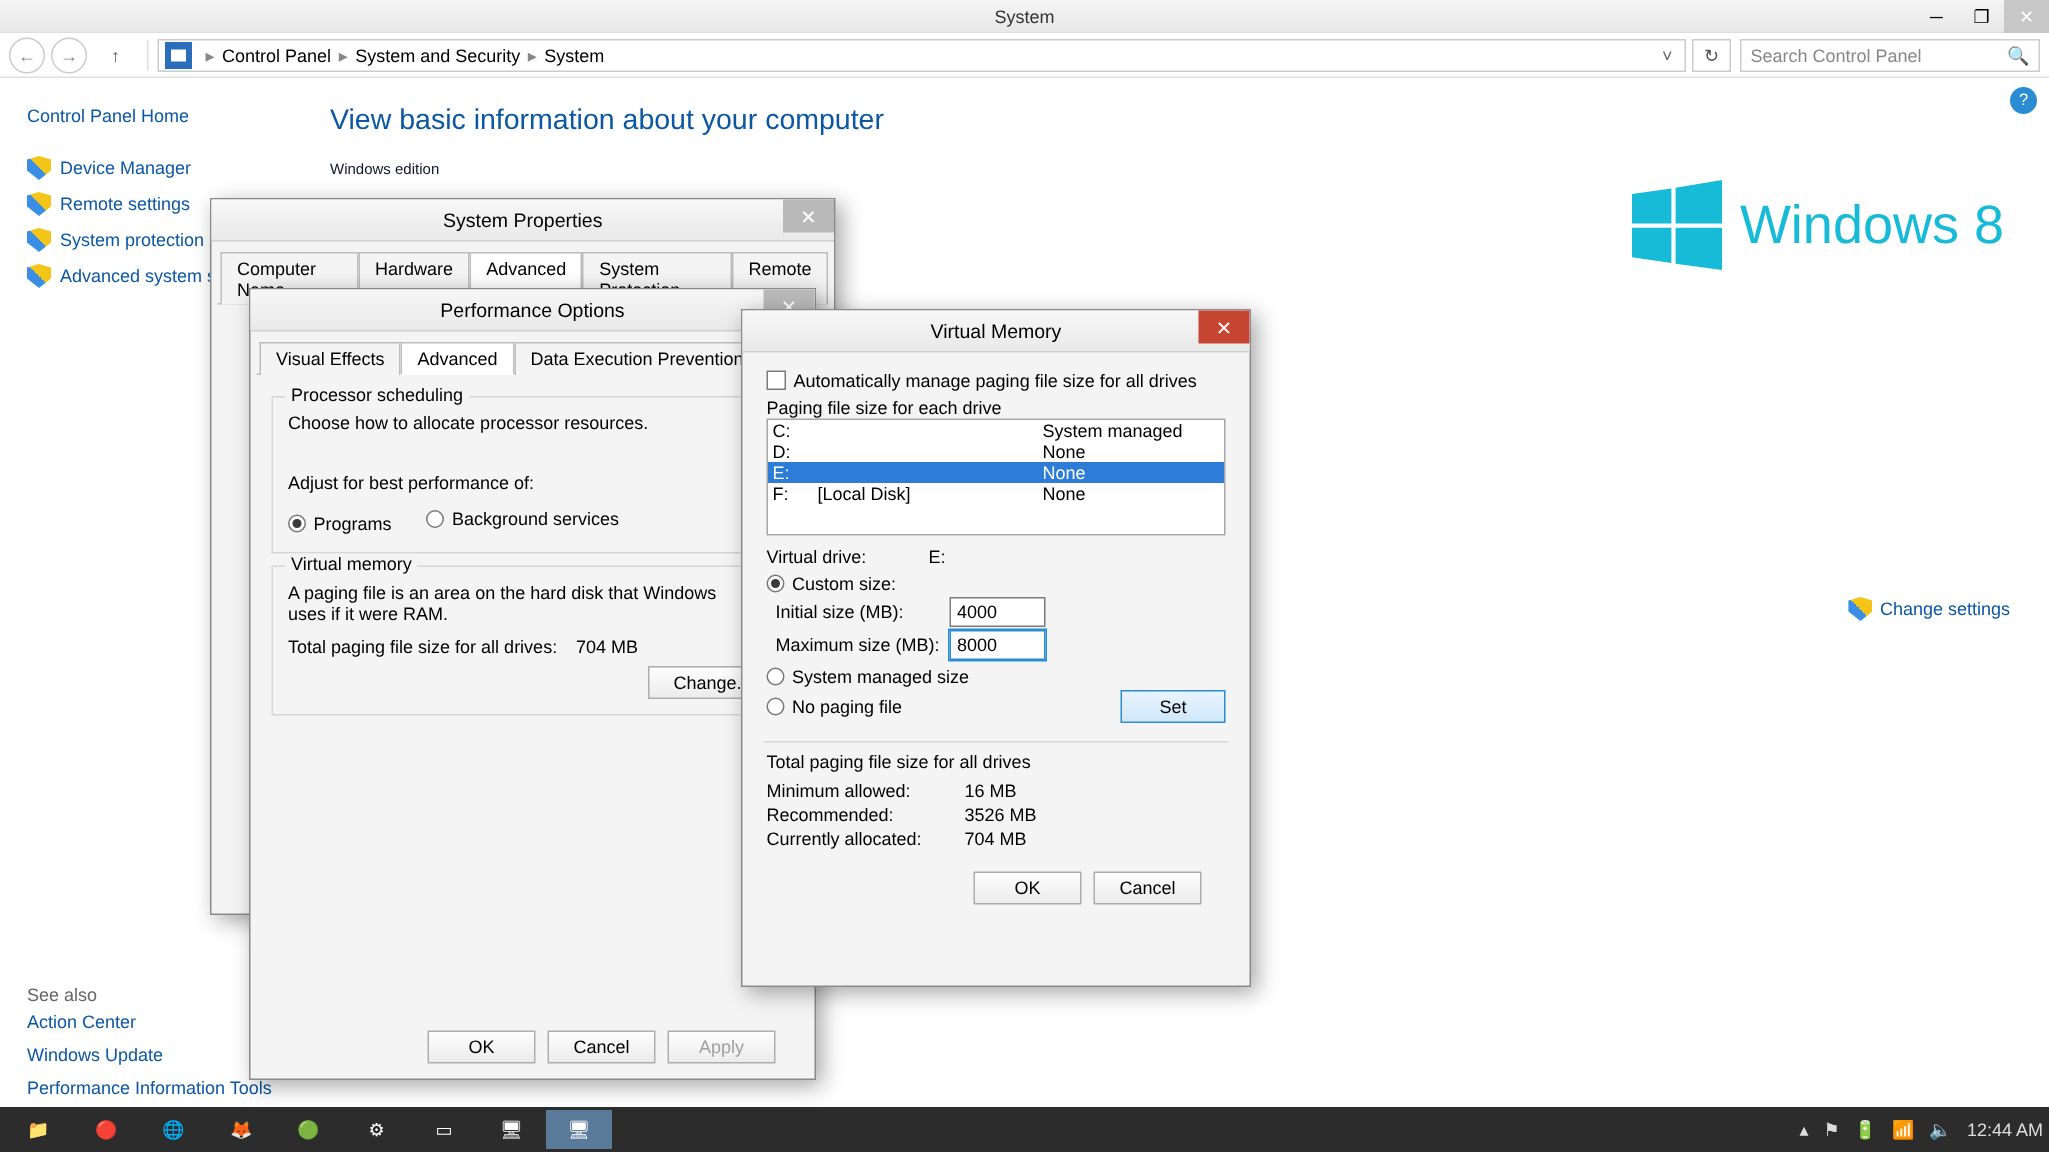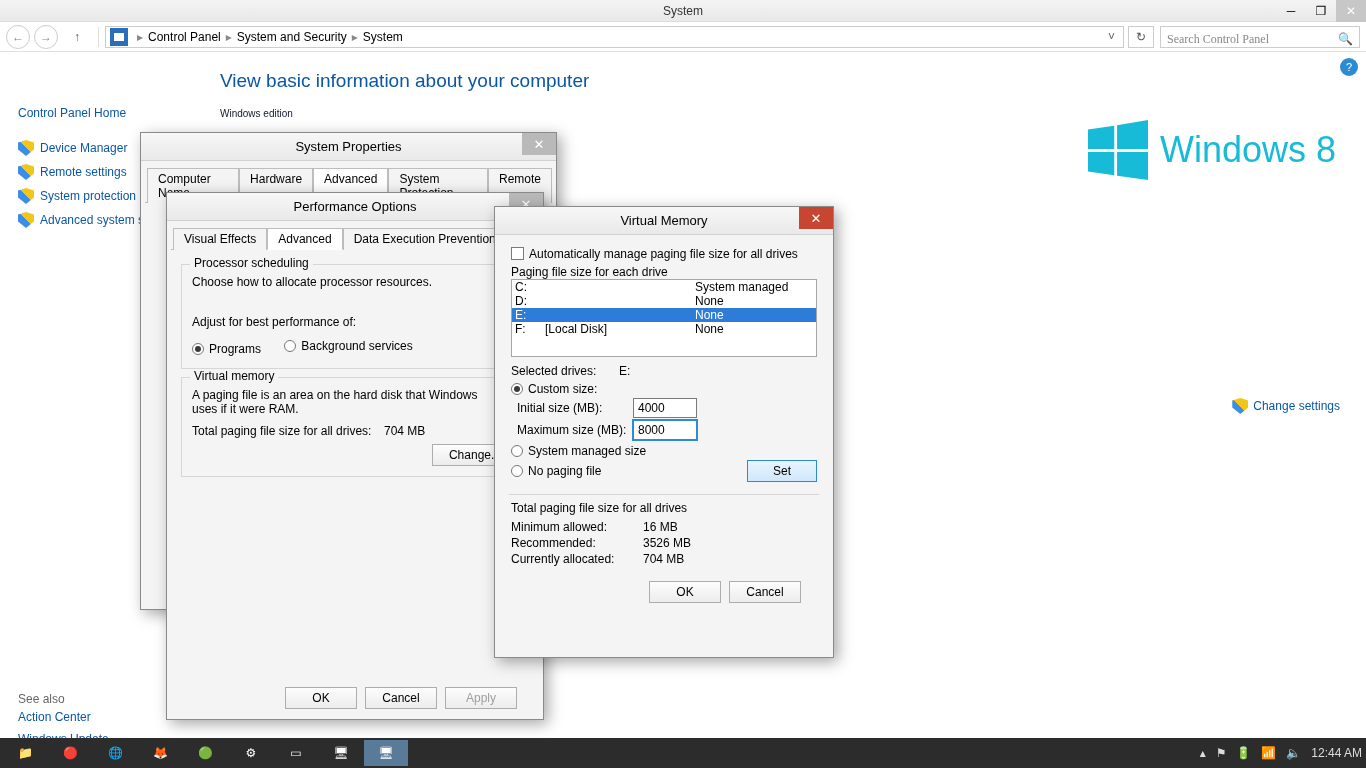--- a/index.html
+++ b/index.html
@@ -17,28 +17,28 @@
 .nav-btn { width: 24px; height: 24px; border: 1px solid #ccc; border-radius: 50%; display: flex; align-items: center; justify-content: center; margin-right: 4px; color: #888; }
 .nav-up { width: 22px; text-align: center; color: #555; margin: 0 4px; }
 .nav-sep { width: 1px; height: 20px; background: #ddd; margin: 0 6px; }
 .nav-ico { width: 18px; height: 18px; background: #2a6dbb; position: relative; margin-right: 6px; display: inline-flex; align-items: center; justify-content: center; }
 .nav-ico::after { content: ""; width: 10px; height: 8px; background: #fff; }
 .crumb { display: flex; align-items: center; flex: 1; border: 1px solid #ccc; height: 22px; padding: 0 4px; }
 .crumb span { padding: 0 2px; }
 .crumb .chev { color: #888; padding: 0 3px; }
 .crumb .end { margin-left: auto; display: flex; align-items: center; gap: 6px; color: #666; }
 .refresh-btn { width: 26px; height: 22px; border: 1px solid #ccc; display: flex; align-items: center; justify-content: center; margin-left: 4px; color: #555; }
-.search-box { width: 200px; height: 22px; border: 1px solid #ccc; margin-left: 6px; display: flex; align-items: flex-end; padding: 0 6px; color: #888; font-family: Liberation Serif, serif; }
+.search-box { width: 200px; height: 22px; border: 1px solid #ccc; margin-left: 6px; display: flex; align-items: center; padding: 0 6px; color: #888; }
 .search-box span:first-child { flex: 1; }
 .help-q { position: absolute; right: 8px; top: 58px; width: 18px; height: 18px; border-radius: 50%; background: #2a8dd4; color: #fff; display: flex; align-items: center; justify-content: center; font-size: 11px; }
 
 
 .sidebar { position: absolute; left: 0; top: 52px; width: 200px; padding: 14px 10px 10px 18px; }
 .sidebar a { color: #0b57a4; text-decoration: none; display: flex; align-items: center; gap: 6px; padding: 4px 0; font-size: 12px; }
-.sidebar .hdr { color: #0b57a4; font-size: 12px; margin-bottom: 12px; margin-top: 36px; }
+.sidebar .hdr { color: #0b57a4; font-size: 12px; margin-bottom: 12px; }
 .sidebar .seealso { color: #666; font-size: 12px; margin-top: 460px; }
 .shield { width: 16px; height: 16px; display: inline-block; position: relative; }
 .shield::before { content: ""; position: absolute; inset: 0; background: linear-gradient(45deg,#3b8ee5 50%,#f3c517 50%); clip-path: polygon(50% 0, 100% 15%, 100% 60%, 50% 100%, 0 60%, 0 15%); }
 
 
 .main { position: absolute; left: 220px; right: 0; top: 70px; }
 .main h1 { color: #0b57a4; font-size: 19px; font-weight: 400; margin-bottom: 16px; }
 .main .sect { font-size: 10px; color: #0f172a; }
 .win8 { position: absolute; right: 30px; top: 120px; display: flex; align-items: center; gap: 12px; }
 .win8-logo { width: 60px; height: 60px; }
@@ -263,21 +263,21 @@
               <td style="width:30px">F:</td>
               <td style="width:150px">[Local Disk]</td>
               <td>None</td>
             </tr>
           </tbody>
         </table>
     </div>
 
     <div style="margin:6px 6px 0">
       <div class="kv">
-          <span class="k">Selected drives:</span>
+          <span class="k">Virtual drive:</span>
           <span class="v">E:</span>
         </div>
     </div>
 
     <div style="margin:2px 6px">
       <span class="radio checked">
           <span class="dot"></span>
           <span>Custom size:</span>
         </span>
     </div>

